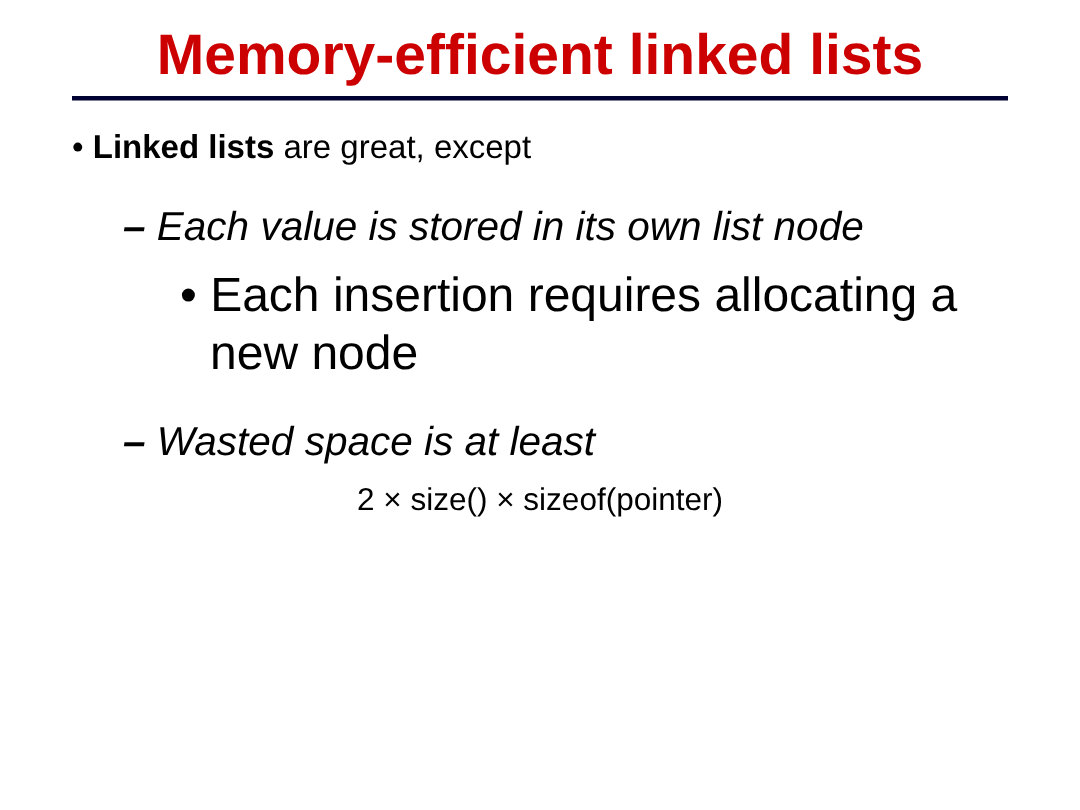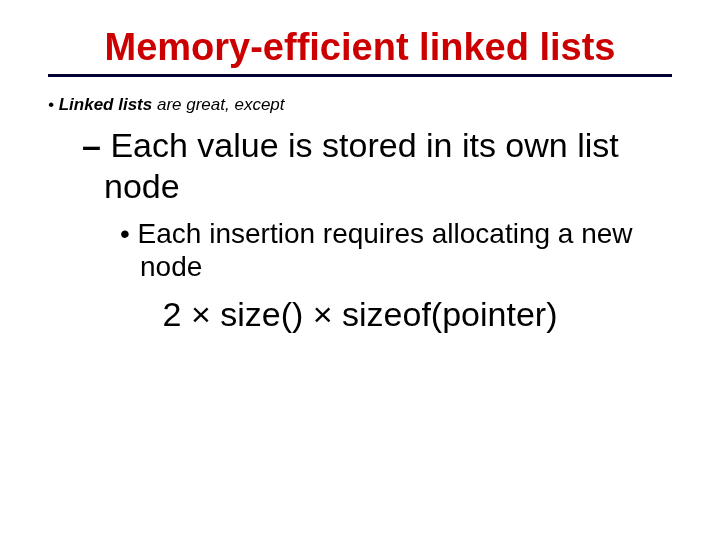--- a/index.html
+++ b/index.html
@@ -9,59 +9,59 @@
     height: 540px;
     background: #ffffff;
     font-family: "Comic Sans MS", "Comic Sans", cursive, sans-serif;
     color: #000000;
     overflow: hidden;
   }
   .slide {
     box-sizing: border-box;
     width: 720px;
     height: 540px;
-    padding: 26px 48px 20px 48px;
+    padding: 16px 48px 20px 48px;
   }
   .title {
     font-size: 38px;
     font-weight: bold;
     color: #cc0000;
     text-align: center;
     margin: 0 0 4px 0;
     line-height: 1.15;
   }
   .rule {
     border: none;
     border-top: 3px solid #000033;
     margin: 2px 0 18px 0;
   }
   .lvl1 {
-    font-size: 17px;
+    font-size: 22px;
     margin: 8px 0 8px 0;
     padding-left: 20px;
     text-indent: -20px;
     line-height: 1.2;
-    font-style: italic;
   }
   .lvl2 {
-    font-size: 34px;
-    margin: 10px 0 10px 34px;
+    font-size: 27px;
+    margin: 24px 0 10px 34px;
     padding-left: 22px;
     text-indent: -22px;
     line-height: 1.2;
+    font-style: italic;
   }
   .lvl3 {
-    font-size: 28px;
+    font-size: 32px;
     margin: 10px 0 10px 72px;
     padding-left: 20px;
     text-indent: -20px;
     line-height: 1.2;
   }
   .formula {
-    font-size: 34px;
+    font-size: 21px;
     margin: 6px 0 10px 0;
     text-align: center;
     line-height: 1.2;
   }
   .b1 { color: #000000; }
   .b2 { color: #000000; font-weight: bold; }
   .b3 { color: #000000; }
   .bold { font-weight: bold; }
 </style>
 </head>
@@ -81,17 +81,21 @@
     <span class="b2">–</span>
     <span>Each value is stored in its own list node</span>
   </div>
 
   <div class="lvl3">
     <span class="b3">•</span>
     <span>Each insertion requires allocating a new node</span>
   </div>
 
 
+  <div class="lvl2">
+    <span class="b2">–</span>
+    <span>Wasted space is at least</span>
+  </div>
 
   <div class="formula">2 × size() × sizeof(pointer)</div>
 
 
 </div>
 
 </body></html>

